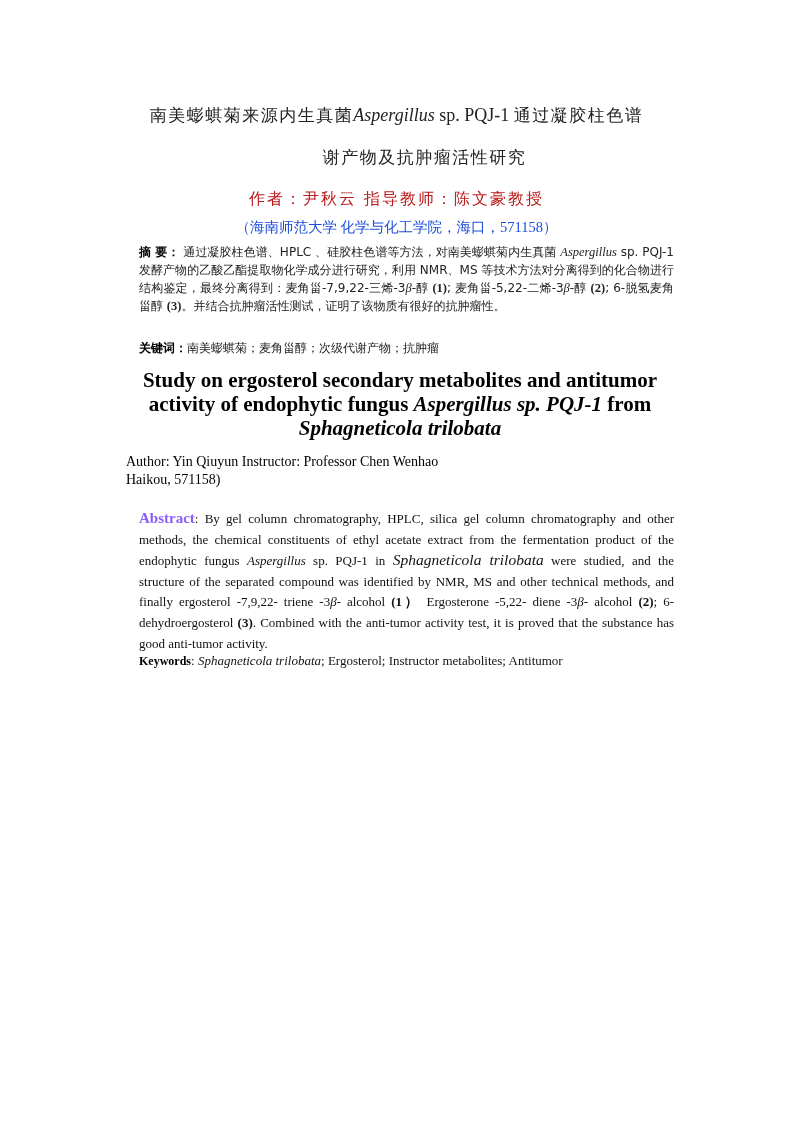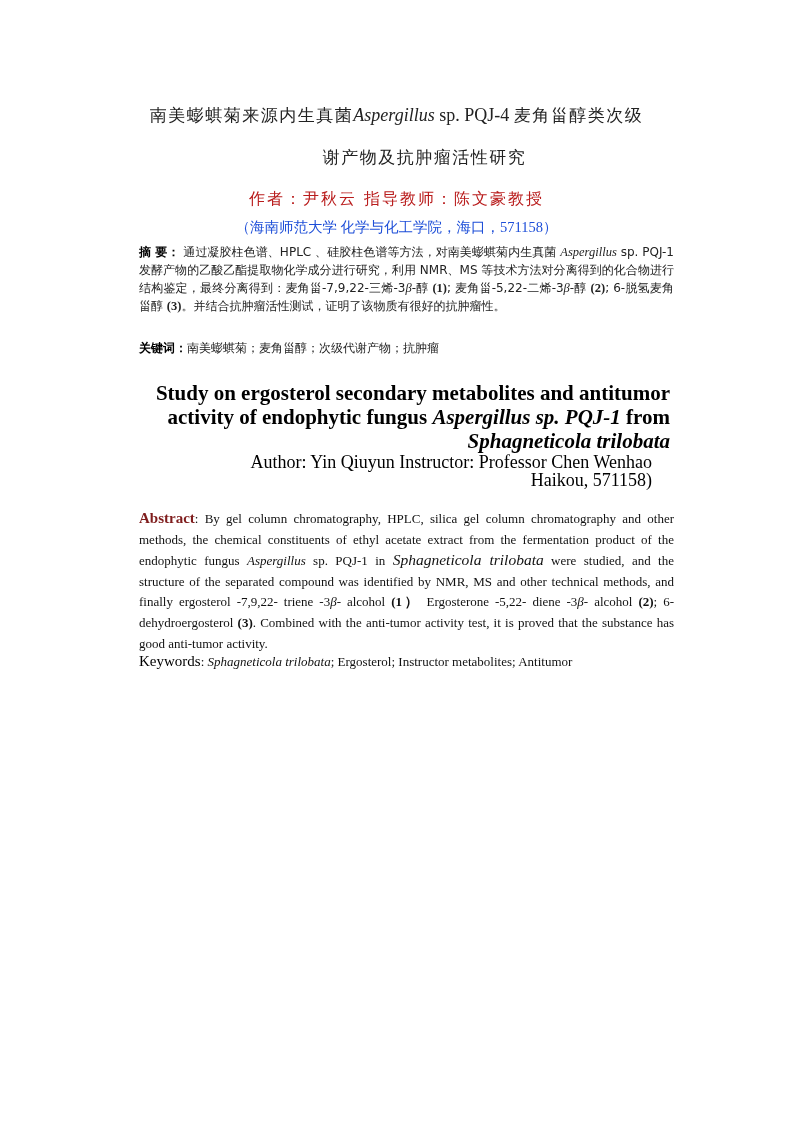--- a/index.html
+++ b/index.html
@@ -10,48 +10,48 @@
   .title-cn { left: 0; width: 793px; text-align: center; font-size: 17px; color: #222; letter-spacing: 1.5px; }
   .title-cn .en { font-family: "Liberation Serif", serif; font-size: 18px; letter-spacing: 0; }
   .authors-cn { left: 0; width: 793px; text-align: center; font-size: 16px; color: #b91c1c; letter-spacing: 2px; }
   .affil-cn { left: 0; width: 793px; text-align: center; font-size: 14.5px; color: #1d4ed8; }
   .abs-cn { left: 139px; width: 535px; font-size: 12px; line-height: 18px; color: #222; text-align: justify; }
   .abs-cn .lab { font-weight: bold; color: #000; }
   .abs-cn .en { font-family: "Liberation Serif", serif; font-size: 12.5px; }
   .kw-cn { left: 139px; width: 535px; font-size: 12px; color: #222; }
   .kw-cn .lab { font-weight: bold; color: #000; }
   .title-en { left: 130px; width: 540px; text-align: center; font-family: "Liberation Serif", serif; font-weight: bold; font-size: 21px; line-height: 24px; color: #000; }
-  .author-en { left: 112px; width: 540px; text-align: right; font-family: "Liberation Serif", serif; font-size: 18px; line-height: 18px; color: #000; }
+  .author-en { left: 126px; width: 540px; text-align: left; font-family: "Liberation Serif", serif; font-size: 14px; line-height: 18px; color: #000; }
   .abs-en { left: 139px; width: 535px; font-family: "Liberation Serif", serif; font-size: 13px; line-height: 20.6px; color: #111; text-align: justify; }
-  .abs-en .lab { font-weight: bold; font-size: 15px; color: #7f1d1d; }
+  .abs-en .lab { font-weight: bold; font-size: 15px; color: #8b5cf6; }
   .kw-en { left: 139px; width: 535px; font-family: "Liberation Serif", serif; font-size: 13px; color: #111; }
-  .kw-en .lab { font-weight: normal; font-size: 15px; color: #000; }
+  .kw-en .lab { font-weight: bold; font-size: 12px; color: #000; }
   .sph { font-size: 15.5px; font-style: italic; }
   i { font-style: italic; margin-top: 15px; }
   b { font-weight: bold; }
 </style>
 </head>
 <body>
 
 <div class="abs title-cn cn" style="top:104px;">
-  <span>南美蟛蜞菊来源内生真菌</span><i class="en">Aspergillus</i><span class="en"> sp. PQJ-4 </span><span>麦角甾醇类次级</span>
+  <span>南美蟛蜞菊来源内生真菌</span><i class="en">Aspergillus</i><span class="en"> sp. PQJ-1 </span><span>通过凝胶柱色谱</span>
 </div>
 <div class="abs title-cn cn" style="top:146px;padding-left:28px;">谢产物及抗肿瘤活性研究</div>
 
 <div class="abs authors-cn cn" style="top:189px;">作者：尹秋云  指导教师：陈文豪教授</div>
 <div class="abs affil-cn serif" style="top:218px;">（海南师范大学 化学与化工学院，海口，571158）</div>
 
 <div class="abs abs-cn cn" style="top:243px;">
   <span class="lab">摘 要：</span><span> 通过凝胶柱色谱、HPLC 、硅胶柱色谱等方法，对南美蟛蜞菊内生真菌 </span><i class="en">Aspergillus</i><span> sp. PQJ-1 发酵产物的乙酸乙酯提取物化学成分进行研究，利用 NMR、MS 等技术方法对分离得到的化合物进行结构鉴定，最终分离得到：麦角甾-7,9,22-三烯-3</span><i class="en">β</i><span>-醇 </span><b class="en">(1)</b><span>; 麦角甾-5,22-二烯-3</span><i class="en">β</i><span>-醇 </span><b class="en">(2)</b><span>; 6-脱氢麦角甾醇 </span><b class="en">(3)</b><span>。并结合抗肿瘤活性测试，证明了该物质有很好的抗肿瘤性。</span>
 </div>
 <div class="abs kw-cn cn" style="top:340px;">
   <span class="lab">关键词：</span><span>南美蟛蜞菊；麦角甾醇；次级代谢产物；抗肿瘤</span>
 </div>
 
-<div class="abs title-en" style="top:381px;text-align:right;">
+<div class="abs title-en" style="top:368px;">
   <div>Study on ergosterol secondary metabolites and antitumor</div>
   <div><span>activity of endophytic fungus </span><i>Aspergillus sp. PQJ-1</i><span> from</span></div>
   <div><i>Sphagneticola trilobata</i></div>
 </div>
 
 <div class="abs author-en" style="top:453px;">
   <div>Author: Yin Qiuyun Instructor: Professor Chen Wenhao</div>
   <div>Haikou, 571158)</div>
 </div>
 

